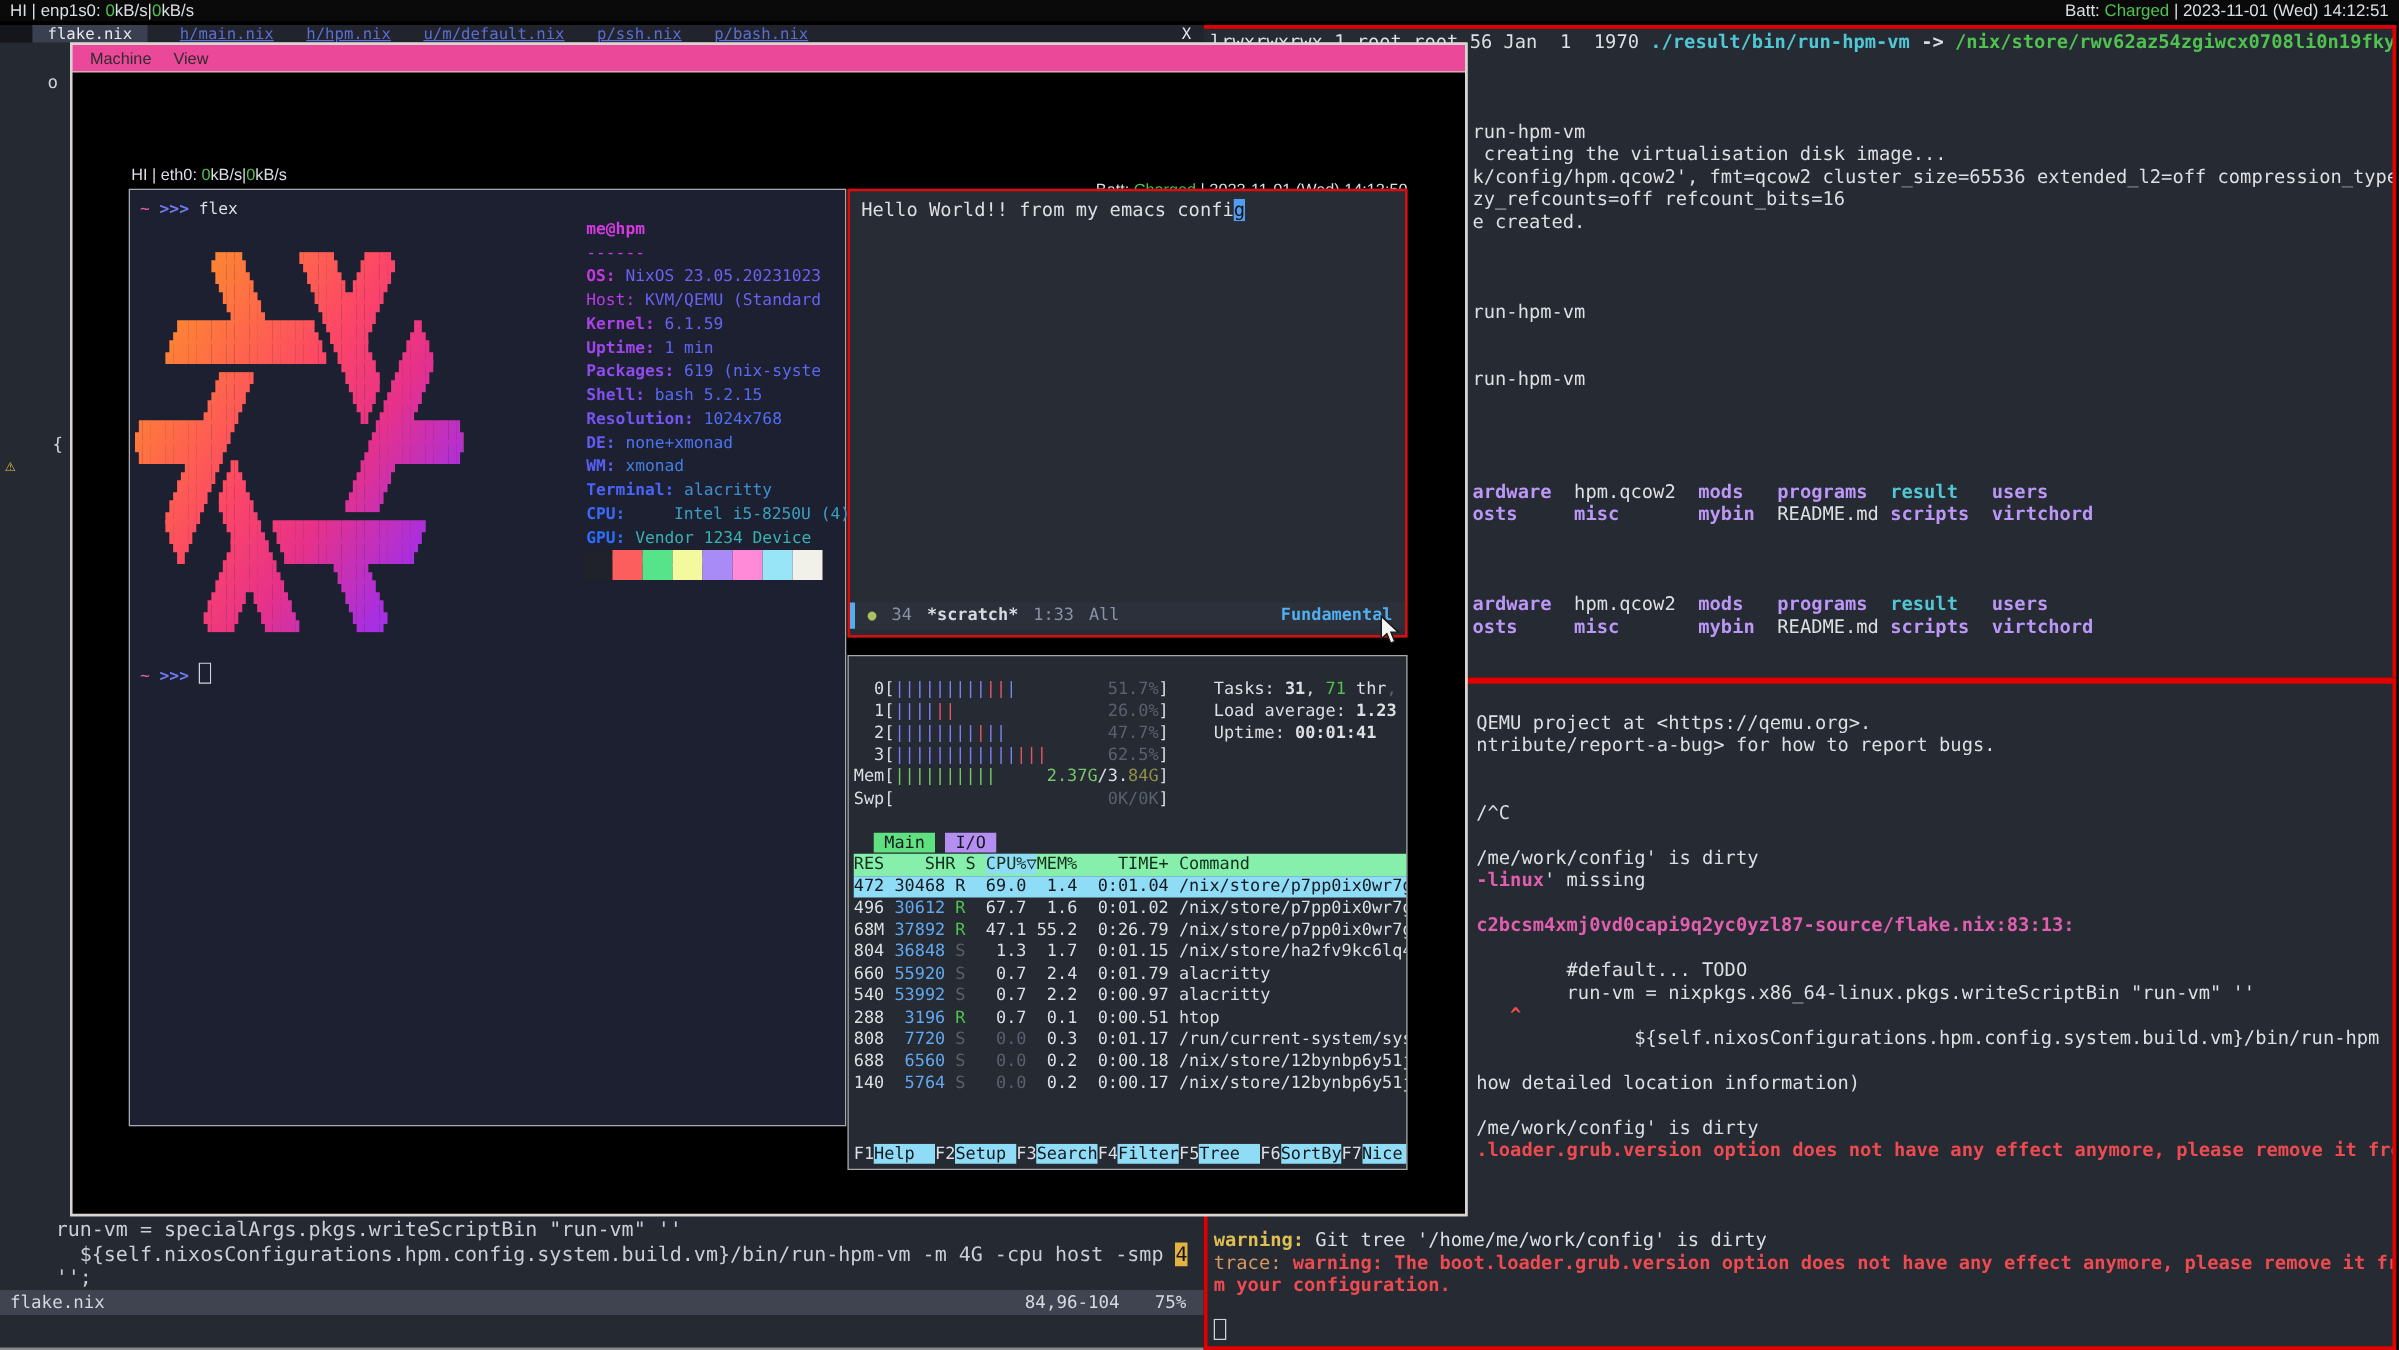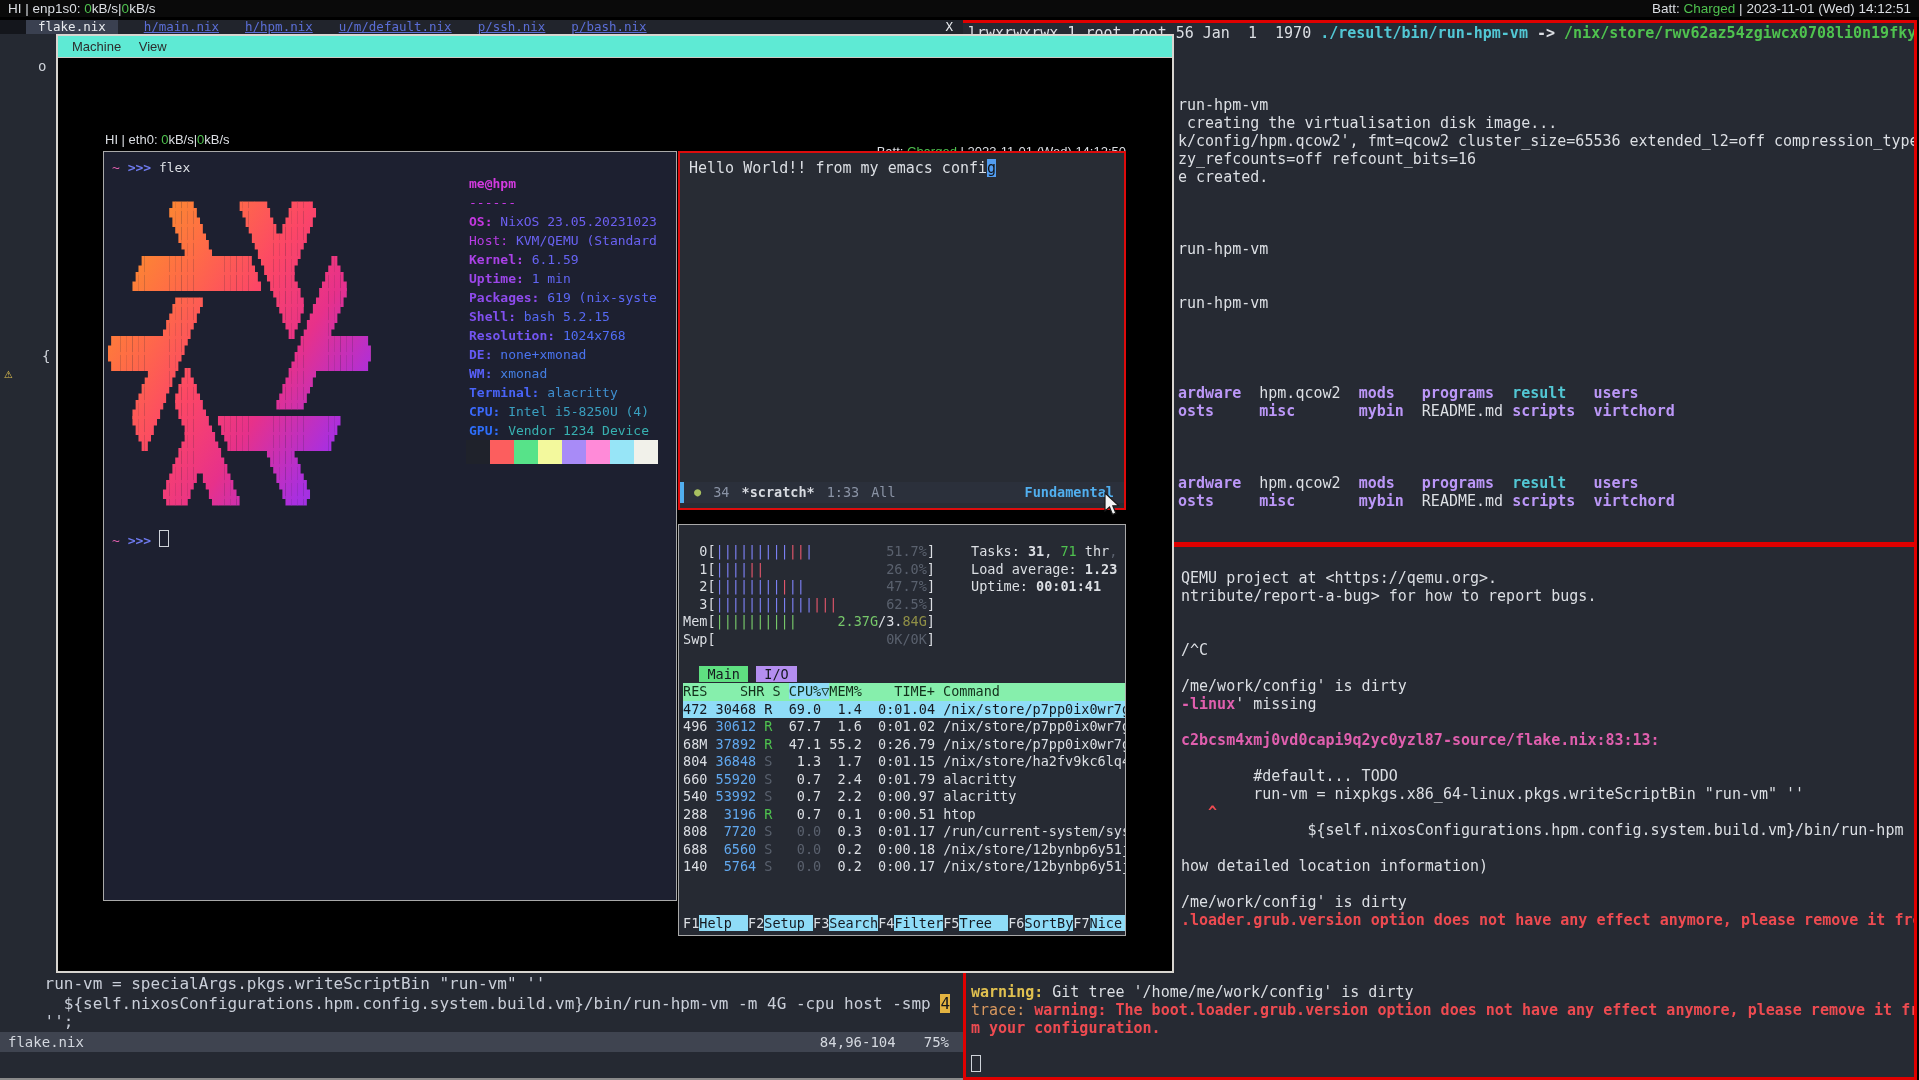--- a/index.html
+++ b/index.html
@@ -34,21 +34,21 @@
   #right-top{left:963px;top:20px;width:954px;height:522px;background:#262a33;border-top:3px solid #e00000;border-right:3px solid #e00000;box-sizing:border-box}
   #right-top .tl{padding-left:215px}
   #right-top .tl.full{padding-left:5px}
   #right-bottom{left:963px;top:542px;width:954px;height:538px;background:#262a33;border:3px solid #e00000;border-top:5px solid #e00000;box-sizing:border-box}
   #right-bottom .inner{padding-top:22px}
   #right-bottom .tl{padding-left:215px}
   #right-bottom .tl.full{padding-left:5px}
   .hcur{display:inline-block;width:8px;height:15px;border:1px solid #cfd3da;vertical-align:-2px}
   
   #qemu-window{left:56px;top:34px;width:1118px;height:939px;background:#f6f5f4;border:2px solid #d8d5d0;box-sizing:border-box;z-index:5}
-  #qemu-menubar{left:0;top:0;right:0;height:21px;background:#5eead4;border-bottom:1px solid #cfcbc5;
+  #qemu-menubar{left:0;top:0;right:0;height:21px;background:#ec4899;border-bottom:1px solid #cfcbc5;
      font-family:"Liberation Sans",sans-serif;font-size:13px;color:#2d2d2d;line-height:21px}
   #qemu-menubar .mi{display:inline-block;margin-left:14px}
   #vm-screen{left:0;top:22px;width:1114px;height:913px;background:#000;overflow:hidden}
   #vm-statusbar{left:0;top:74px;width:1114px;height:16px;font-family:"Liberation Sans",sans-serif;font-size:13px;color:#cfd3da}
   #vm-statusbar .tl{font-family:"Liberation Sans",sans-serif;font-size:13px;height:16px;line-height:16px}
   
   #vm-terminal{left:45px;top:93px;width:574px;height:750px;background:#1d2030;border:1px solid #a9a9a9;box-sizing:border-box}
   #vm-terminal .tl{font-size:13px;height:19px;line-height:19px}
   #nix-logo{left:4px;top:26px;font-size:16px;line-height:16px;white-space:pre;
      transform:scaleX(0.635);transform-origin:top left;
@@ -231,21 +231,21 @@
           <div class="nrow"><span style="color: rgb(196, 56, 224); font-weight: bold; text-align: right;">OS: </span><span style="color: rgb(109, 96, 242);">NixOS 23.05.20231023</span></div>
           <div class="nrow"><span style="color: rgb(184, 60, 228); font-weight: normal;">Host: </span><span style="color: rgb(106, 98, 242);">KVM/QEMU (Standard</span></div>
           <div class="nrow"><span style="color: rgb(171, 65, 231); font-weight: bold;">Kernel: </span><span style="color: rgb(102, 99, 243);">6.1.59</span></div>
           <div class="nrow"><span style="color: rgb(157, 70, 234); font-weight: bold;">Uptime: </span><span style="color: rgb(97, 101, 243);">1 min</span></div>
           <div class="nrow"><span style="color: rgb(143, 75, 237); font-weight: bold;">Packages: </span><span style="color: rgb(92, 103, 244);">619 (nix-syste</span></div>
           <div class="nrow"><span style="color: rgb(129, 80, 240); font-weight: bold;">Shell: </span><span style="color: rgb(86, 105, 244);">bash 5.2.15</span></div>
           <div class="nrow"><span style="color: rgb(115, 85, 242); font-weight: bold;">Resolution: </span><span style="color: rgb(80, 109, 245);">1024x768</span></div>
           <div class="nrow"><span style="color: rgb(101, 90, 244); font-weight: bold;">DE: </span><span style="color: rgb(74, 116, 240);">none+xmonad</span></div>
           <div class="nrow"><span style="color: rgb(87, 95, 246); font-weight: bold;">WM: </span><span style="color: rgb(68, 127, 227);">xmonad</span></div>
           <div class="nrow"><span style="color: rgb(73, 100, 248); font-weight: bold; text-align: right;">Terminal: </span><span style="color: rgb(63, 143, 208);">alacritty</span></div>
-          <div class="nrow"><span style="color: rgb(59, 105, 250); font-weight: bold;">CPU: </span><span style="color: rgb(58, 160, 192);">Intel i5-8250U (4)</span></div>
+          <div class="nrow"><span style="color: rgb(59, 105, 250); font-weight: bold;">CPU: </span><span style="color: rgb(58, 160, 192); margin-left: 31px;">Intel i5-8250U (4)</span></div>
           <div class="nrow"><span style="color: rgb(46, 110, 252); font-weight: bold;">GPU: </span><span style="color: rgb(56, 178, 178);">Vendor 1234 Device</span></div>
           <div class="nrow"><span style="color: rgb(34, 115, 254); font-weight: bold;">Memory: </span><span style="color: rgb(54, 196, 164);">1420MiB / 3931Mi</span></div>
         </div>
       <div id="palette" class="abs"><span class="sw" style="background: rgb(31, 34, 43);"></span><span class="sw" style="background: rgb(252, 94, 94);"></span><span class="sw" style="background: rgb(87, 227, 137);"></span><span class="sw" style="background: rgb(243, 249, 157);"></span><span class="sw" style="background: rgb(168, 139, 247);"></span><span class="sw" style="background: rgb(255, 138, 216);"></span><span class="sw" style="background: rgb(151, 229, 247);"></span><span class="sw" style="background: rgb(241, 241, 234);"></span></div>
       <div class="abs" style="left:8px;top:378px">
           <div class="tl"><span class="sg mag">~</span><span class="sg w"> </span><span class="sg pblu b">&gt;&gt;&gt;</span><span class="sg w"> </span><span class="hcur"></span></div>
         </div>
     </div>
 
     <div id="emacs-pane" class="abs">

